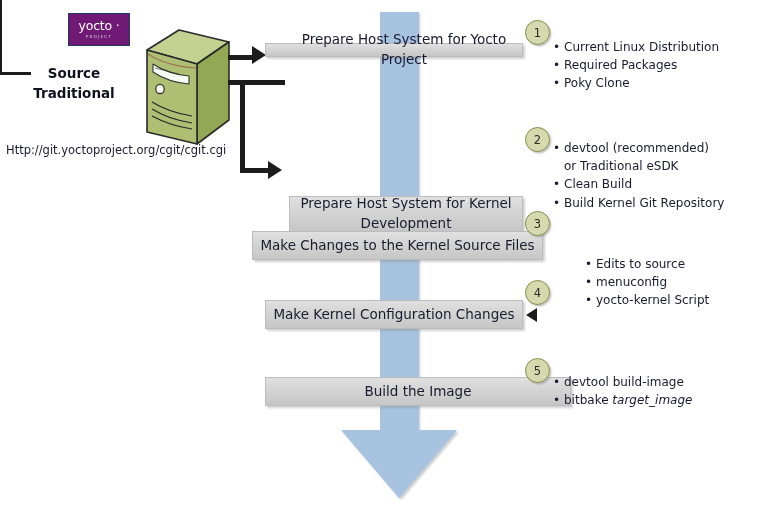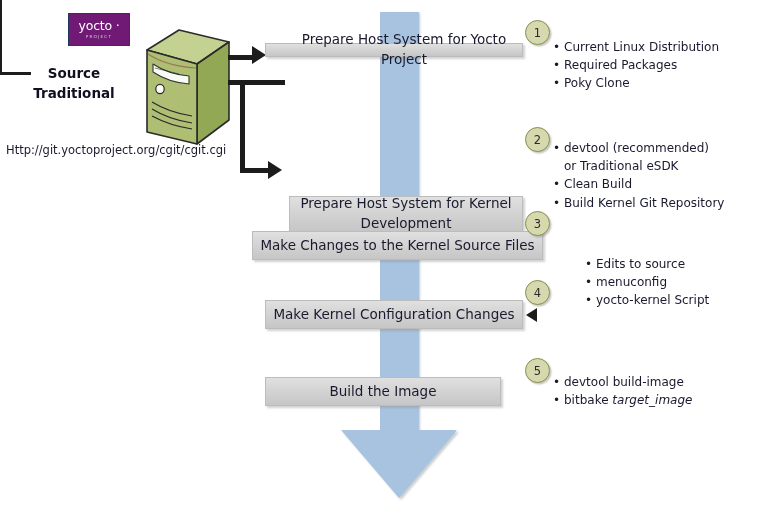--- a/index.html
+++ b/index.html
@@ -53,21 +53,21 @@
     justify-content: center;
     text-align: center;
     line-height: 1.45;
     box-sizing: border-box;
   }
 
   #box1 { left: 265px; top: 43px;  width: 258px; height: 14px; padding-left: 20px; }
   #box2 { left: 289px; top: 148px; width: 234px; height: 36px; margin-top: 48px; }
   #box3 { left: 232px; top: 231px; width: 291px; height: 29px; margin-left: 20px; }
   #box4 { left: 265px; top: 300px; width: 258px; height: 29px; }
-  #box5 { left: 265px; top: 377px; width: 236px; height: 29px; text-align: right; }
+  #box5 { left: 265px; top: 377px; width: 306px; height: 29px; text-align: right; }
 
   
   .numcircle {
     position: absolute;
     width: 25px;
     height: 25px;
     border-radius: 50%;
     background: #d5d9ad;
     border: 1.5px solid #8b8f4f;
     box-shadow: 1.5px 1.5px 1.5px rgba(130,130,130,0.45);

